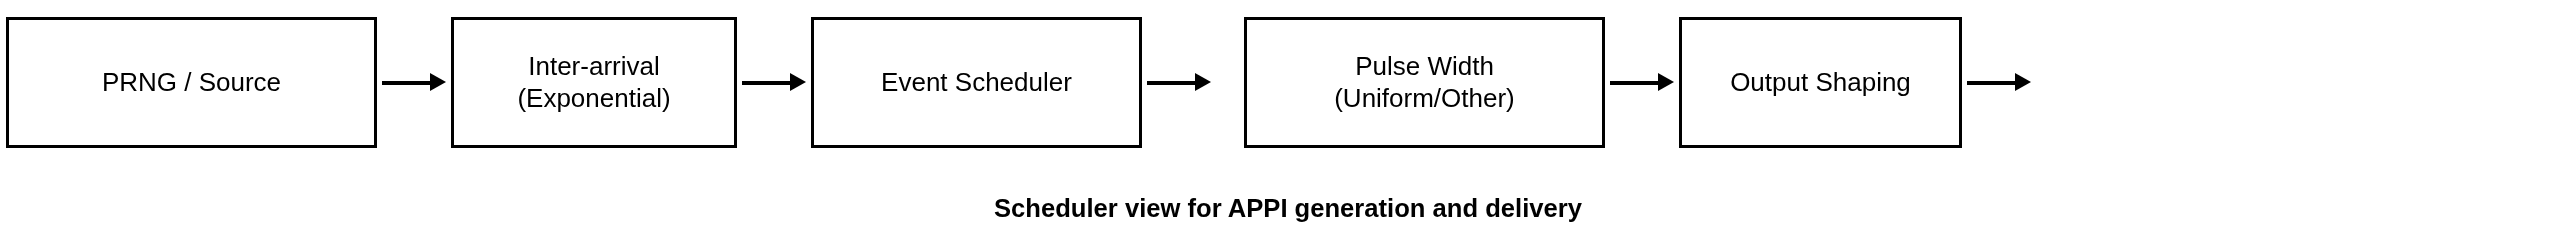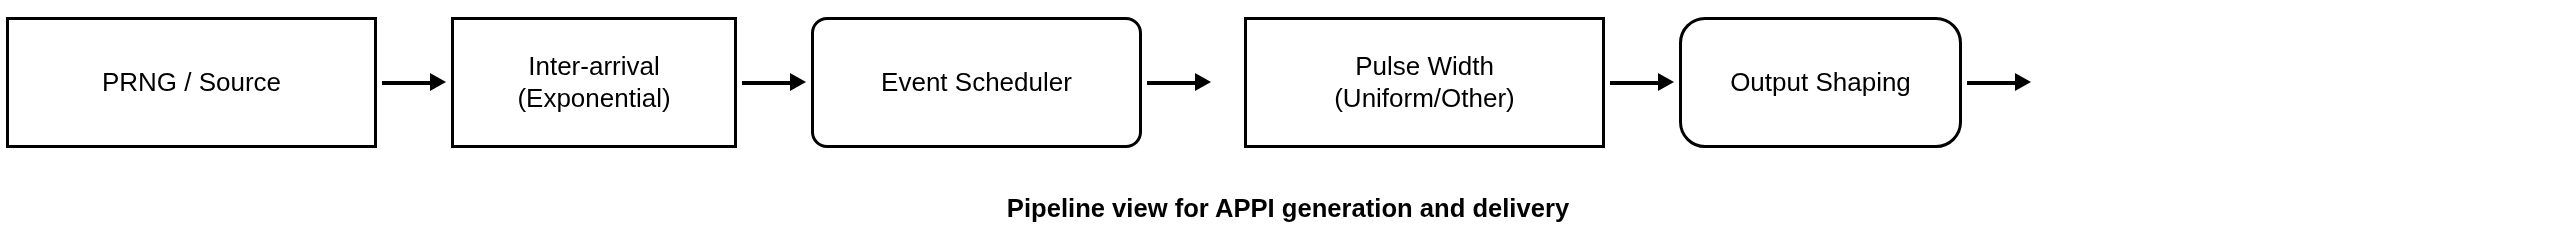--- a/index.html
+++ b/index.html
@@ -76,23 +76,23 @@
     width: 0;
     height: 0;
     margin-top: -9.5px;
     border-top: 9.5px solid transparent;
     border-bottom: 9.5px solid transparent;
     border-left: 16.7px solid #000000;
   }
   
   .w-1 { width: 371px; }
   .w-2 { width: 286px; align-items: center; }
-  .w-3 { width: 331px; border-radius: 16px; }
+  .w-3 { width: 331px; }
   .w-4 { width: 361px; margin-left: 28px; }
-  .w-5 { width: 283px; border-radius: 26px; }
+  .w-5 { width: 283px; }
   .w-6 { width: 364px; }
 
   #caption {
     position: absolute;
     left: 0;
     top: 194px;
     width: 2576px;
     text-align: center;
     font-family: "Liberation Sans", sans-serif;
     font-size: 25.6px;
@@ -151,16 +151,16 @@
     </div>
 
     <div class="arrow-connector">
       <span class="arrow-shaft"></span>
       <span class="arrow-head"></span>
     </div>
 
 
   </div>
 
-  <div id="caption">Pipeline view for APPI generation and delivery</div>
+  <div id="caption">Scheduler view for APPI generation and delivery</div>
 
 </div>
 
 
 </body></html>

